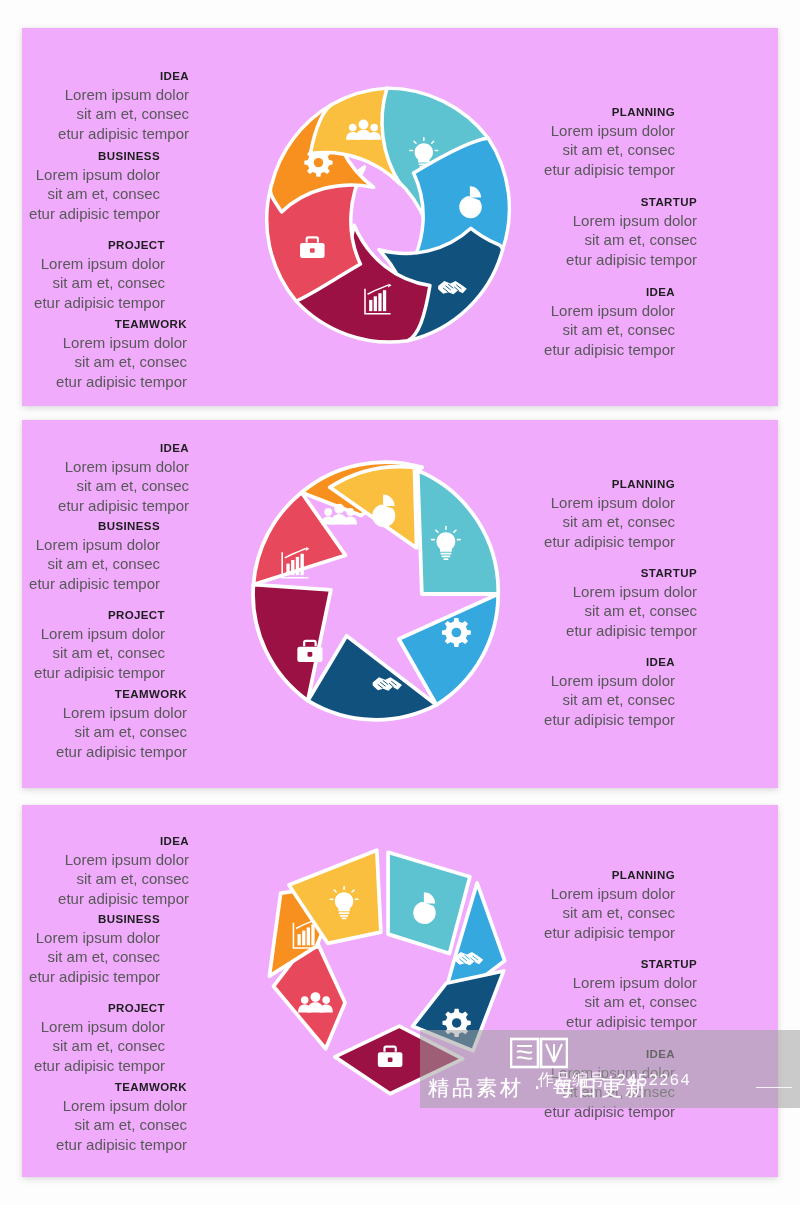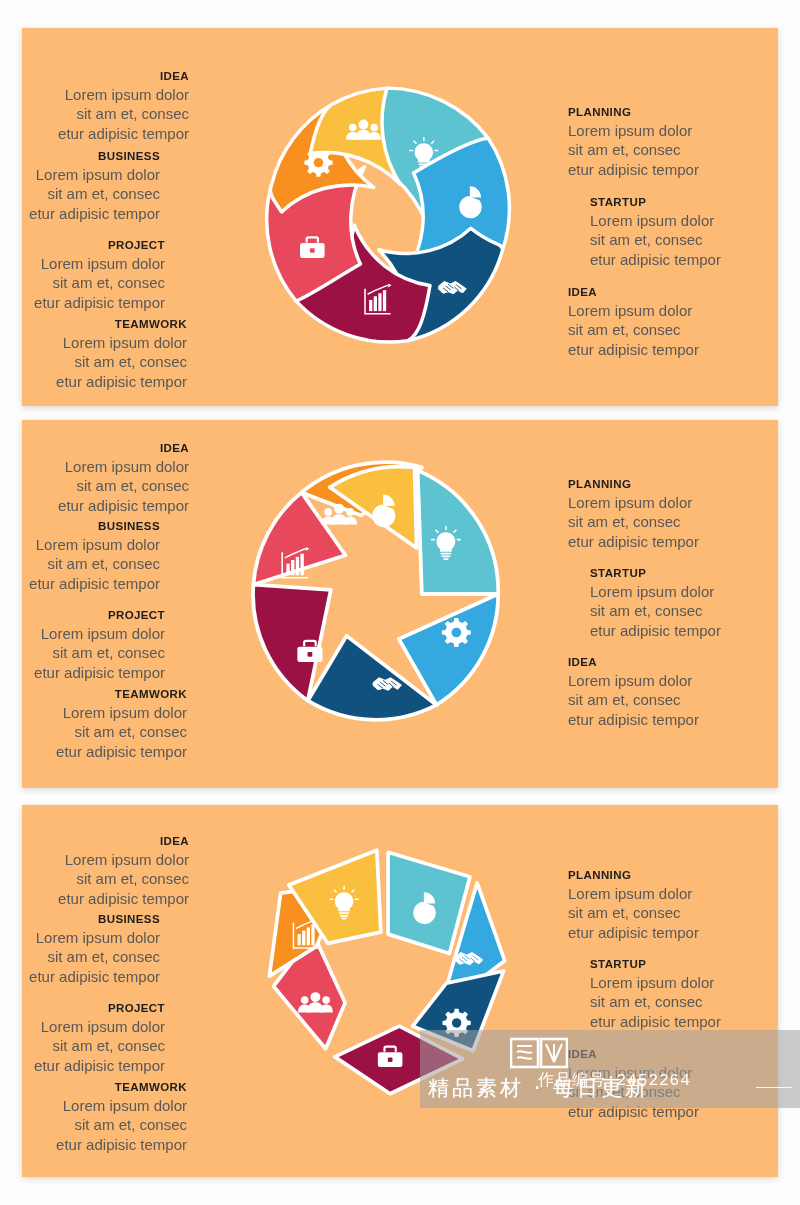--- a/index.html
+++ b/index.html
@@ -9,21 +9,21 @@
     font-family:"Liberation Sans","DejaVu Sans",sans-serif;
     overflow:hidden;
     position:relative;
   }
   .page{position:relative;width:800px;height:1205px;}
 
   .panel{
     position:absolute;
     left:22px;
     width:756px;
-    background:#fdba74;
+    background:#f0abfc;
     box-shadow:0 2px 7px rgba(0,0,0,0.14), 0 0 1px rgba(0,0,0,0.08);
   }
   #panel-1{top:28px;height:378px;}
   #panel-2{top:420px;height:368px;}
   #panel-3{top:805px;height:372px;}
 
   .panel-inner{position:relative;width:100%;height:100%;}
 
   
   .label{
@@ -38,21 +38,21 @@
     color:#1d1d1d;
     margin-bottom:2px;
     line-height:1.15;
   }
   .label .body{
     font-size:15px;
     line-height:1.28;
     color:#585858;
     white-space:pre-line;
   }
-  .label.right{text-align:left;margin-left:48px;}
+  .label.right{text-align:right;}
   .label.left{text-align:right;}
 
   
   .wheel{position:absolute;}
 
   
   #watermark{
     position:absolute;
     left:420px;top:1030px;
     width:380px;height:78px;

